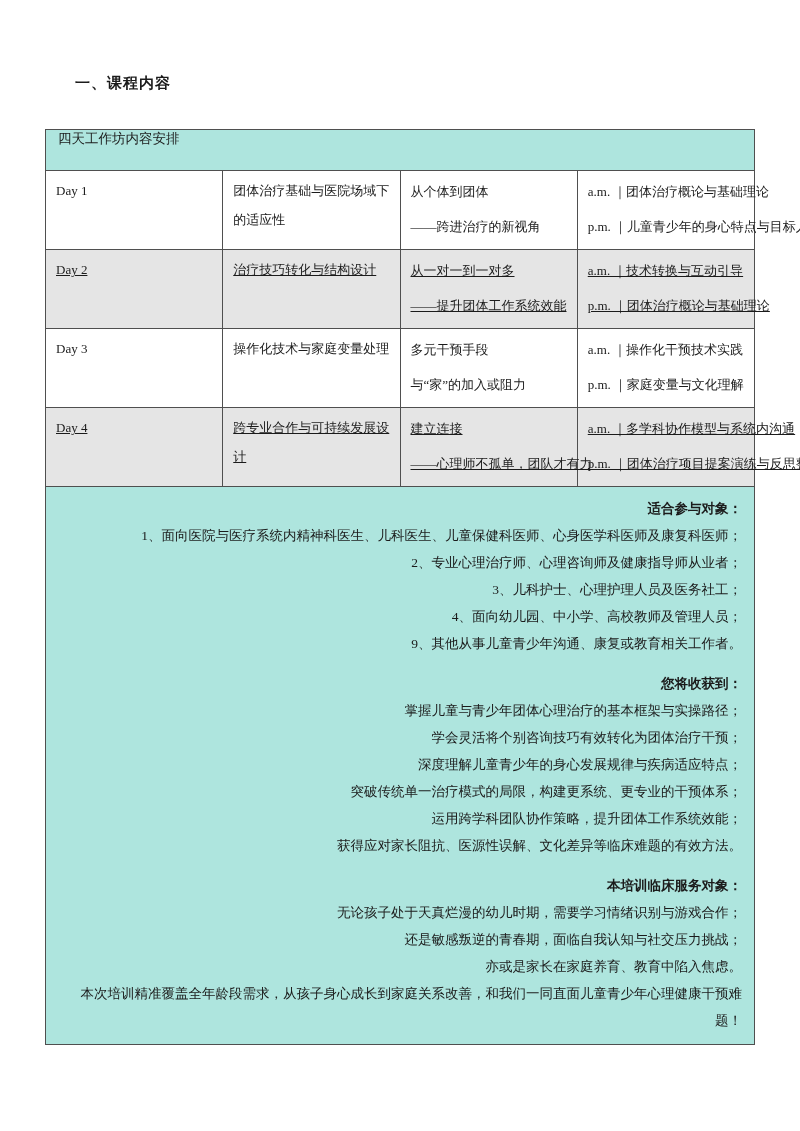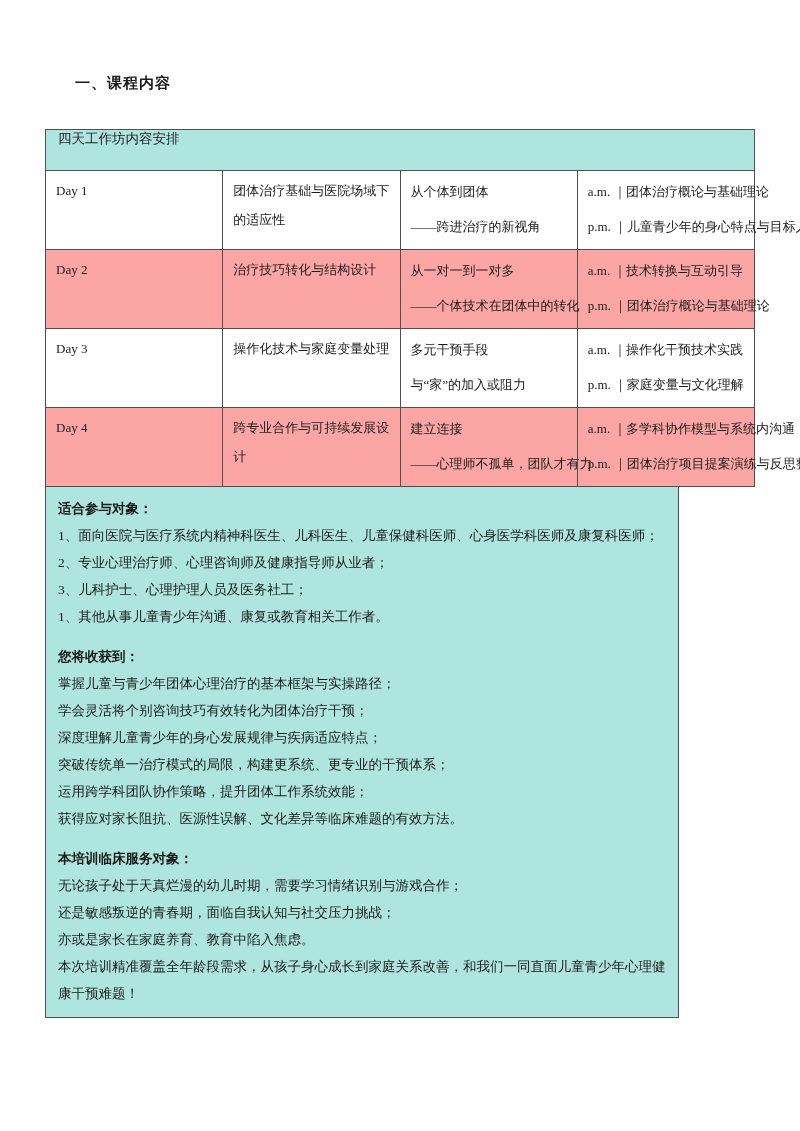--- a/index.html
+++ b/index.html
@@ -39,35 +39,36 @@
   }
   th.table-title {
     background: #aee5de;
     height: 40px;
     vertical-align: middle;
     padding: 0 10px 0 12px;
     font-weight: bold;
     font-size: 13.5px;
   }
   tr.day-row { height: 71px; }
-  tr.day-row.alt td { background: #fca5a5; }
+  tr.day-row.alt td { background: #e5e5e5; text-decoration: underline; }
   td.day-cell { width: 54px; padding: 12px 4px 0 10px; white-space: nowrap; }
   td.topic-cell { width: 130px; padding: 6px 8px 0 10px; line-height: 2.2; }
   td.format-cell { width: 204px; padding: 12px 8px 8px 10px; }
   td.ampm-cell { width: 314px; padding: 12px 4px 13px 10px; }
   .stack { display: flex; flex-direction: column; gap: 17px; }
   .nowrap { white-space: nowrap; }
   .teal-box {
     box-sizing: border-box;
-    width: 634px;
+    width: 710px;
     margin-top: -1px;
     border: 1px solid #4f4f4f;
     background: #aee5de;
     padding: 8px 12px 10px 12px;
     font-size: 13.5px;
+    text-align: right;
   }
   .teal-box p {
     margin: 0;
     line-height: 2.0;
   }
   .teal-box p.section-title {
     font-weight: bold;
   }
   .teal-box p.gap-above {
     margin-top: 13px;
@@ -102,21 +103,21 @@
             <span class="nowrap">p.m. ｜儿童青少年的身心特点与目标人群概念化</span>
           </div>
         </td>
       </tr>
       <tr class="day-row alt">
         <td class="day-cell">Day 2</td>
         <td class="topic-cell">治疗技巧转化与结构设计</td>
         <td class="format-cell">
           <div class="stack">
             <span class="nowrap">从一对一到一对多</span>
-            <span class="nowrap">——个体技术在团体中的转化</span>
+            <span class="nowrap">——提升团体工作系统效能</span>
           </div>
         </td>
         <td class="ampm-cell">
           <div class="stack">
             <span class="nowrap">a.m. ｜技术转换与互动引导</span>
             <span class="nowrap">p.m. ｜团体治疗概论与基础理论</span>
           </div>
         </td>
       </tr>
       <tr class="day-row">
@@ -152,21 +153,22 @@
         </td>
       </tr>
     </tbody>
   </table>
 
   <div class="teal-box">
     <p class="section-title">适合参与对象：</p>
     <p>1、面向医院与医疗系统内精神科医生、儿科医生、儿童保健科医师、心身医学科医师及康复科医师；</p>
     <p>2、专业心理治疗师、心理咨询师及健康指导师从业者；</p>
     <p>3、儿科护士、心理护理人员及医务社工；</p>
-    <p>1、其他从事儿童青少年沟通、康复或教育相关工作者。</p>
+    <p>4、面向幼儿园、中小学、高校教师及管理人员；</p>
+    <p>9、其他从事儿童青少年沟通、康复或教育相关工作者。</p>
 
     <p class="section-title gap-above">您将收获到：</p>
     <p>掌握儿童与青少年团体心理治疗的基本框架与实操路径；</p>
     <p>学会灵活将个别咨询技巧有效转化为团体治疗干预；</p>
     <p>深度理解儿童青少年的身心发展规律与疾病适应特点；</p>
     <p>突破传统单一治疗模式的局限，构建更系统、更专业的干预体系；</p>
     <p>运用跨学科团队协作策略，提升团体工作系统效能；</p>
     <p>获得应对家长阻抗、医源性误解、文化差异等临床难题的有效方法。</p>
 
     <p class="section-title gap-above">本培训临床服务对象：</p>

